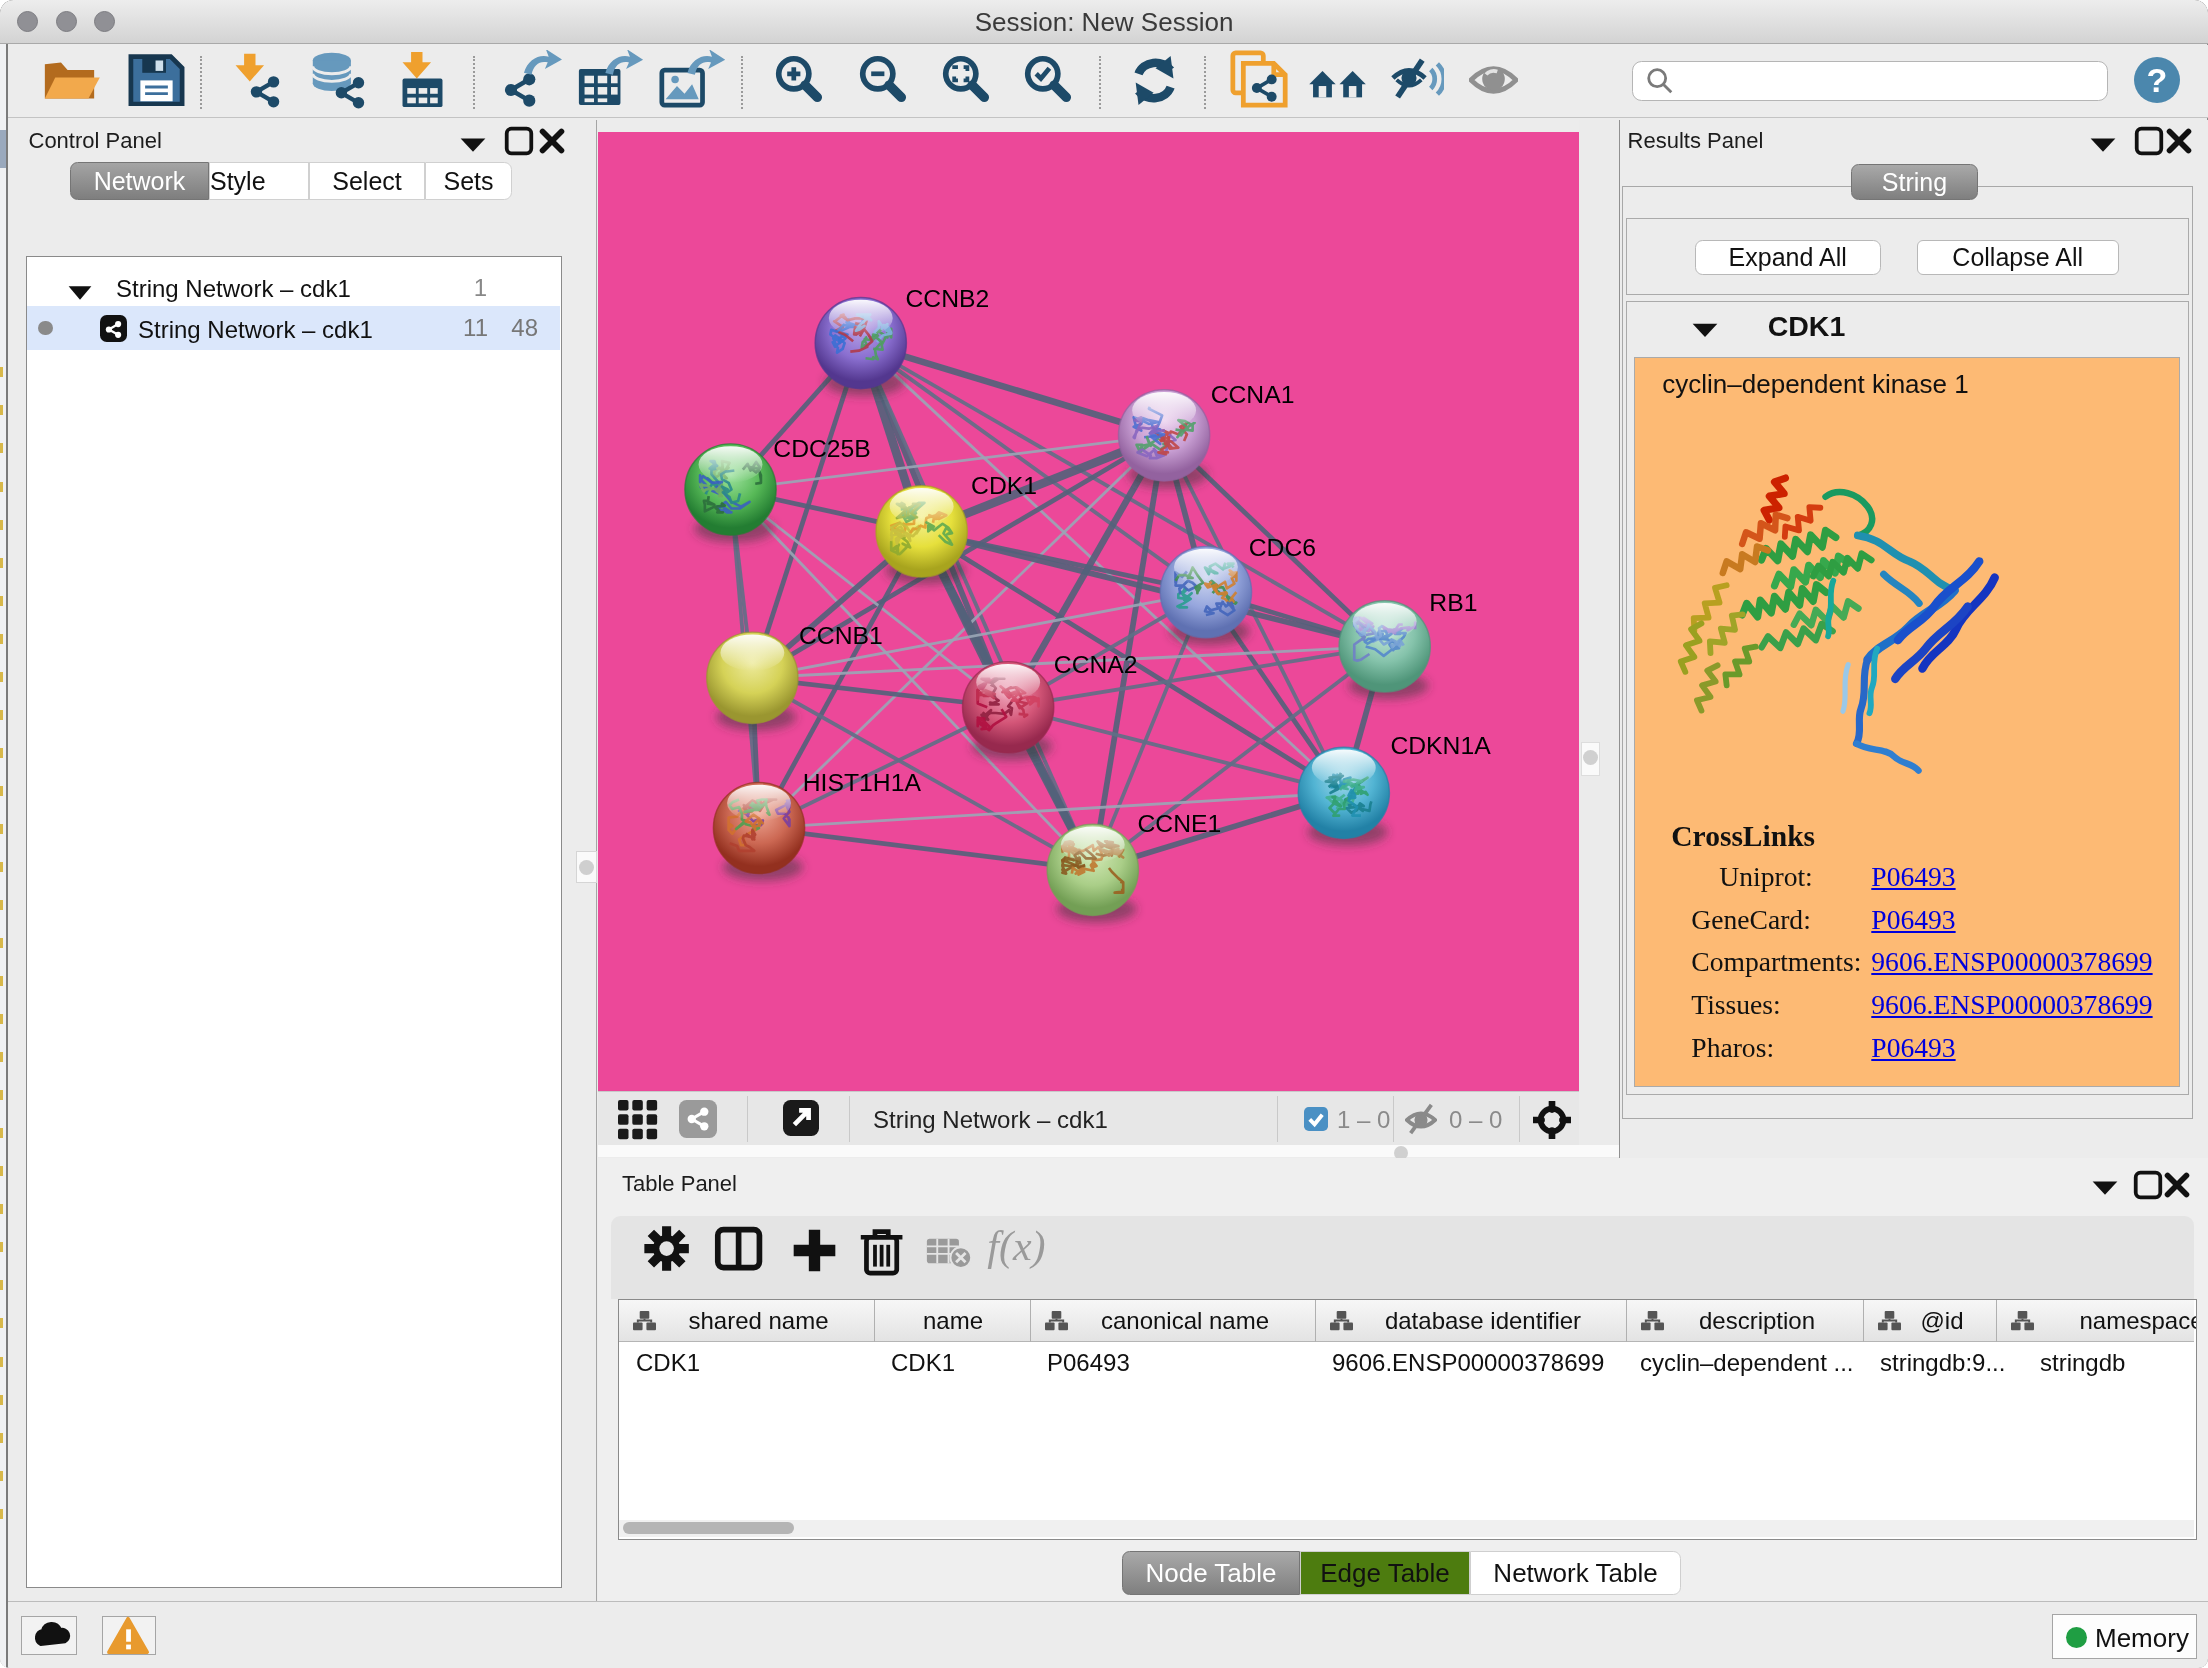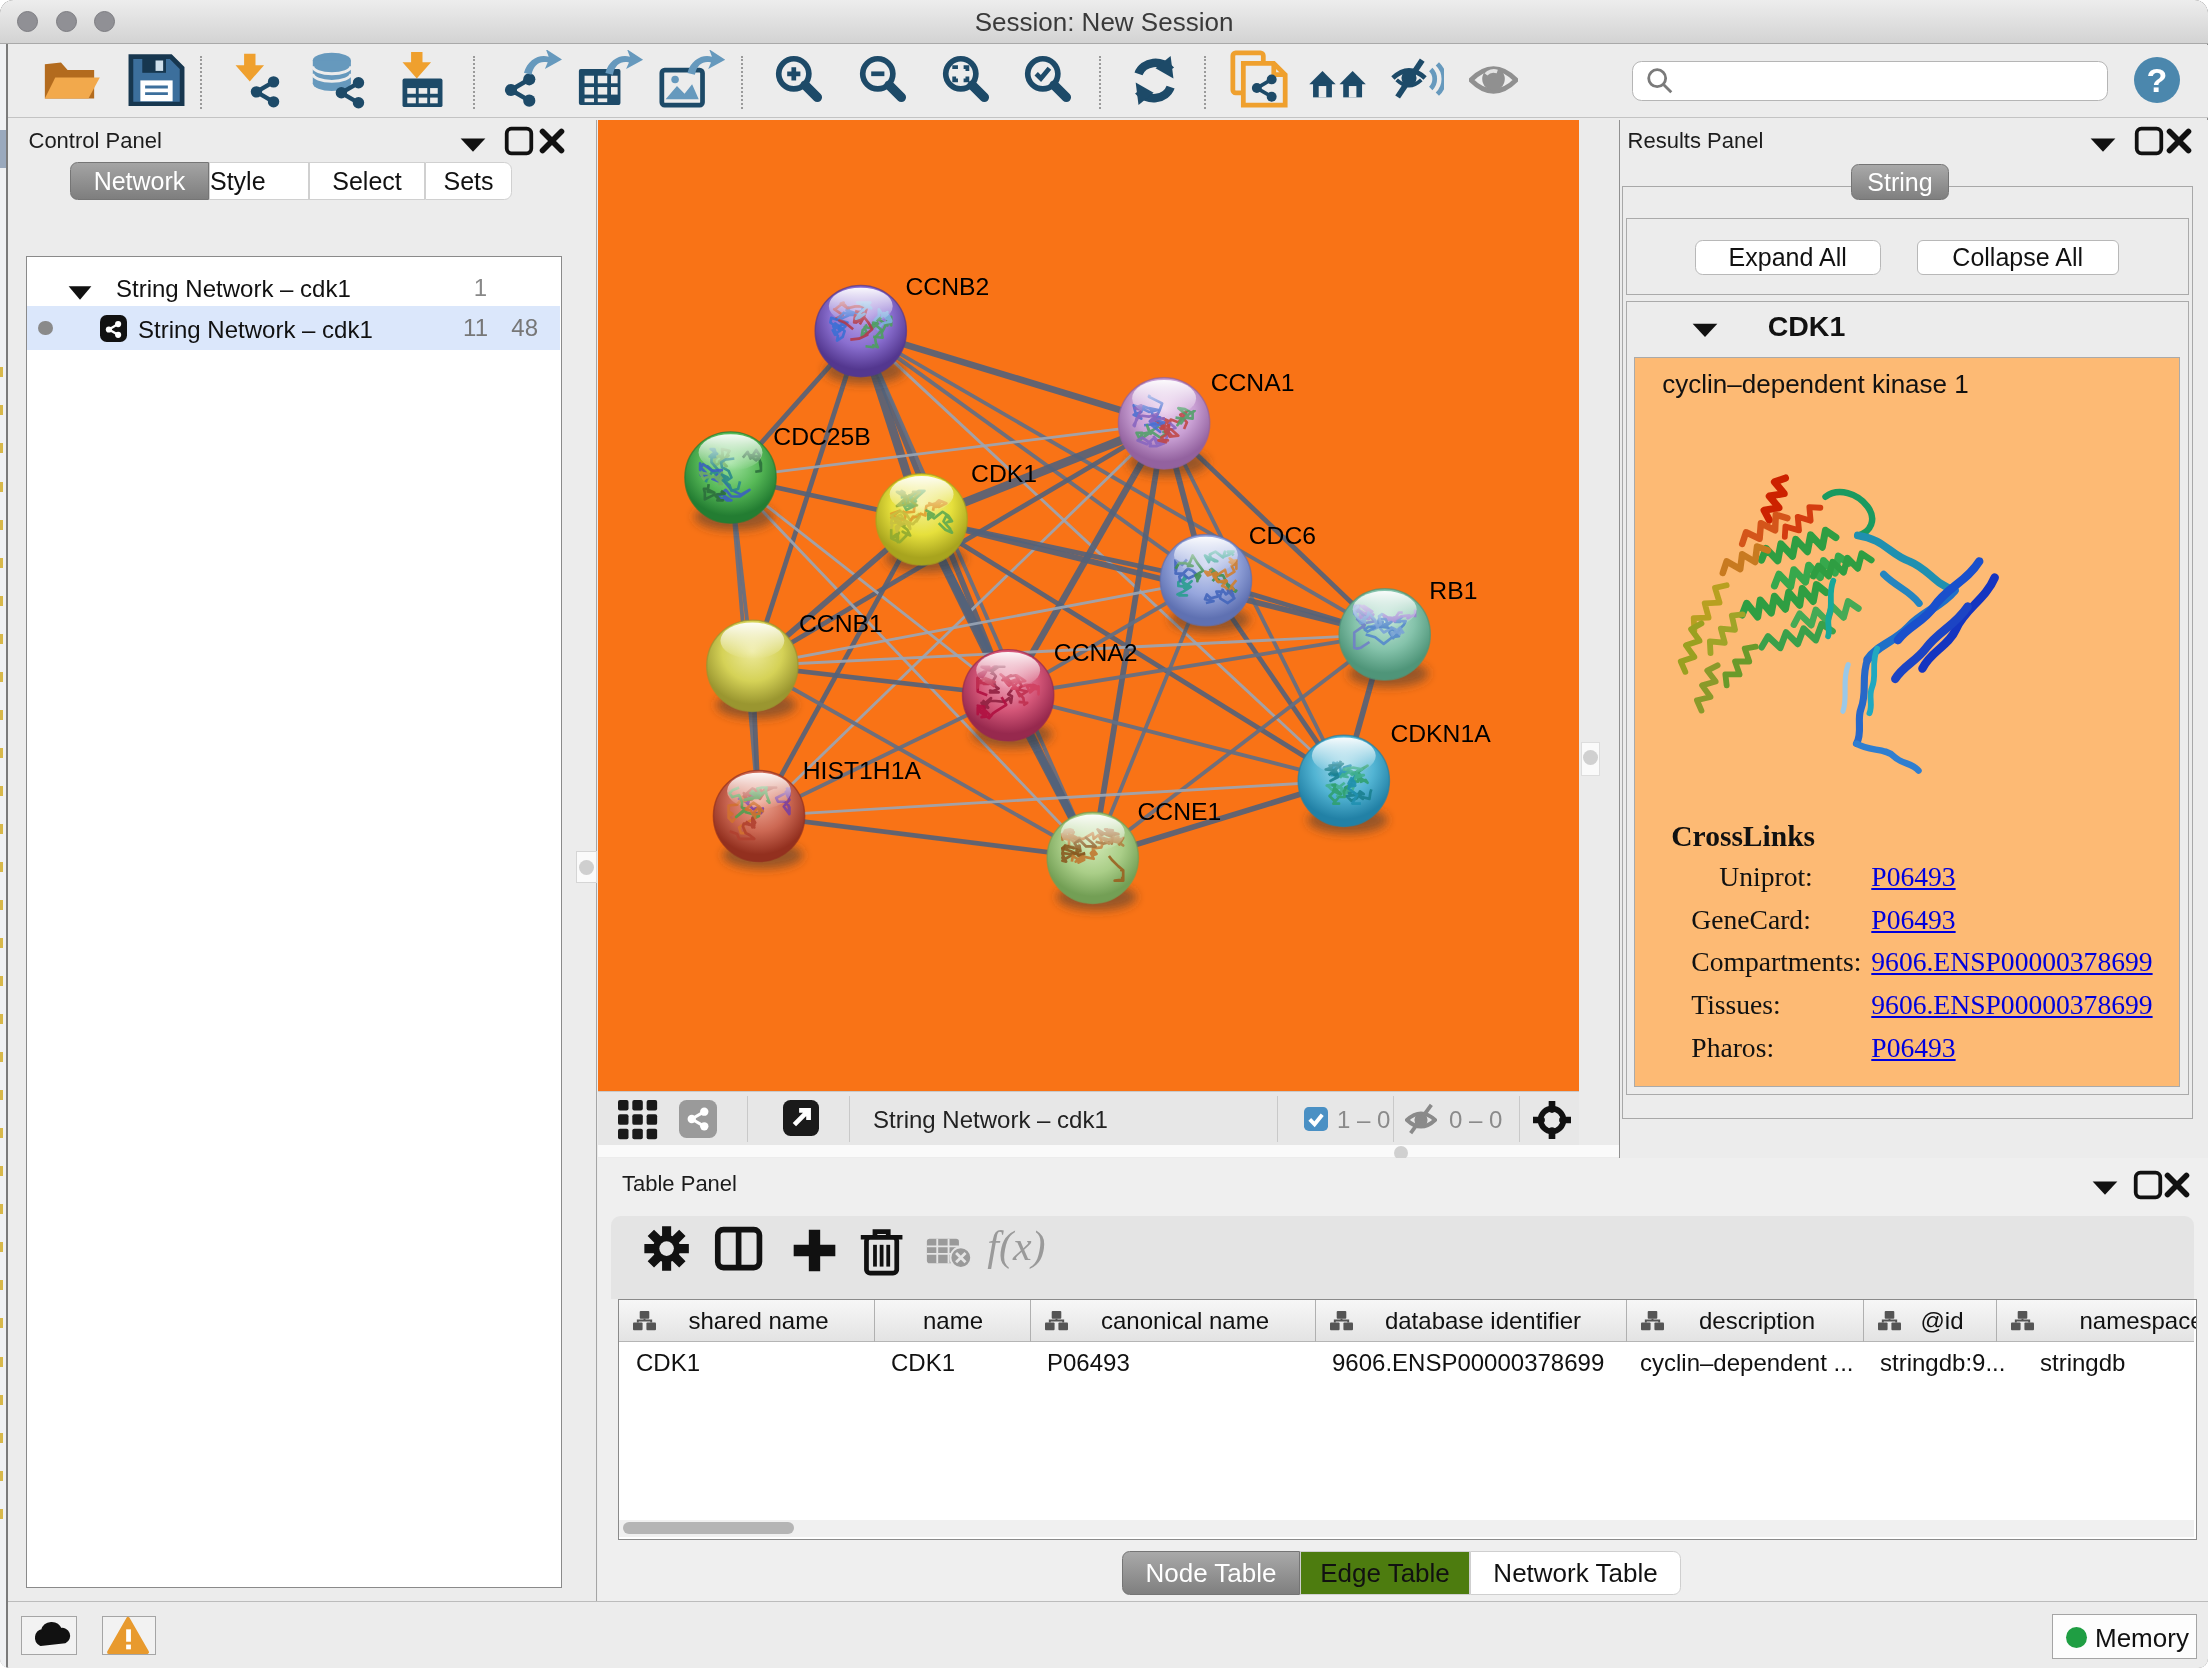--- a/index.html
+++ b/index.html
@@ -213,21 +213,21 @@
               <circle cx="18.8" cy="20.6" r="3.2" fill="#fff"></circle>
             </svg></div>
           <div class="abs" style="left:111px;top:9.5px;font-size:24px;color:#111;">String Network – cdk1</div>
           <div class="abs" style="left:423px;top:7.6px;width:38px;text-align:right;font-size:24px;color:#777;">11</div>
           <div class="abs" style="left:473px;top:7.6px;width:38px;text-align:right;font-size:24px;color:#777;">48</div>
         </div>
       </div>
       <div class="abs" style="left:576px;top:731px;width:21px;height:32px;background:#fafafa;border:1px solid #d5d5d5;"></div>
       <div class="abs" style="left:579px;top:740px;width:15px;height:15px;border-radius:50%;background:#cfcfcf;"></div>
     </div>
-<div class="abs" style="position:absolute;left:598px;top:120px;width:981px;height:1025px;background:#f97316;">
+<div class="abs" style="position:absolute;left:598px;top:132px;width:981px;height:1025px;background:#ec4899;">
       <svg width="981" height="1025" viewBox="0 0 1031 1078" style="position:absolute;left:0;top:0">
         <defs>
           <radialGradient id="gCCNB2" cx="0.50" cy="0.34" r="0.66">
             <stop offset="0" stop-color="#b7a2e6"></stop>
             <stop offset="0.50" stop-color="#8a6fd0"></stop>
             <stop offset="0.88" stop-color="#53378f"></stop>
             <stop offset="1" stop-color="#53378f"></stop>
           </radialGradient>
           <radialGradient id="gCCNA1" cx="0.50" cy="0.34" r="0.66">
             <stop offset="0" stop-color="#ecd2ee"></stop>
@@ -534,21 +534,21 @@
       <svg width="42" height="34" viewBox="0 0 44 36" style="position:absolute;left:508px;top:3.8px">
         <rect x="9" y="5" width="26" height="26" rx="5" fill="none" stroke="#111" stroke-width="4"></rect>
       </svg>
       <svg width="42" height="34" viewBox="0 0 44 36" style="position:absolute;left:538px;top:3.8px">
         <g stroke="#111" stroke-width="6" stroke-linecap="round">
           <line x1="12" y1="8" x2="32" y2="28"></line>
           <line x1="12" y1="28" x2="32" y2="8"></line>
         </g>
       </svg>
       <div class="abs" style="position:absolute;left:1.9px;top:66px;width:571px;height:933px;border:1.9px solid #a8a8a8;background:#ececec;"></div>
-      <div class="abs" style="left:231px;top:44px;width:98px;height:36px;background:linear-gradient(#a9a9a9,#7f7f7f);border:1px solid #757575;border-radius:7.6px;color:#fff;text-align:center;font-size:25px;line-height:34px;">String</div>
+      <div class="abs" style="left:231px;top:44px;width:127px;height:36px;background:linear-gradient(#a9a9a9,#7f7f7f);border:1px solid #757575;border-radius:7.6px;color:#fff;text-align:center;font-size:25px;line-height:34px;">String</div>
       <div class="abs" style="position:absolute;left:5.7px;top:98px;width:563px;height:77px;border:1px solid #aaa;">
         <div class="abs" style="left:68px;top:21px;width:186px;height:35px;background:#fff;border:1px solid #b8b8b8;border-radius:7.6px;text-align:center;font-size:25px;line-height:33px;color:#111;">Expand All</div>
         <div class="abs" style="left:290px;top:21px;width:202px;height:35px;background:#fff;border:1px solid #b8b8b8;border-radius:6px;text-align:center;font-size:25px;line-height:33px;color:#111;">Collapse All</div>
       </div>
       <div class="abs" style="position:absolute;left:5.7px;top:181px;width:563px;height:794px;border:1px solid #aaa;">
         <svg width="38" height="28.5" viewBox="0 0 40 30" style="position:absolute;left:59px;top:15px">
           <path d="M7 7 L33 7 L20 21 Z" fill="#111"></path>
         </svg>
         <div class="abs" style="left:141px;top:7.6px;font-size:28.5px;font-weight:bold;color:#111;">CDK1</div>
         <div class="abs" style="position:absolute;left:7.6px;top:55px;width:546px;height:730px;border:1px solid #aaa;background:#fdba74;">

